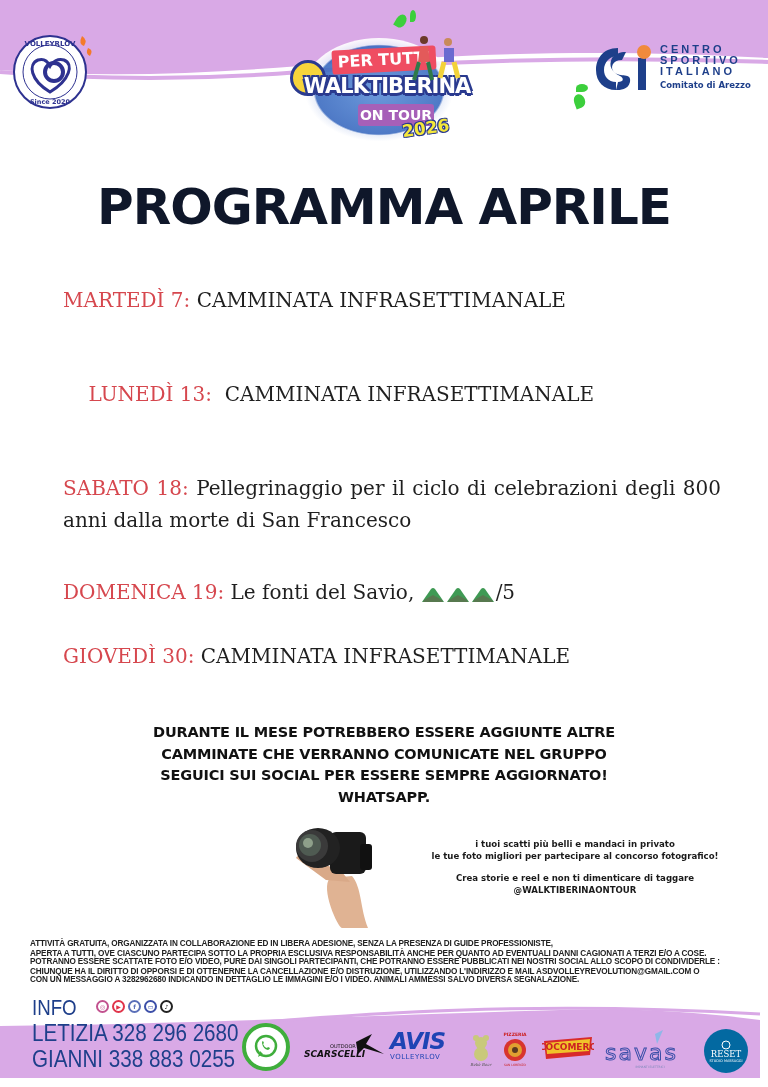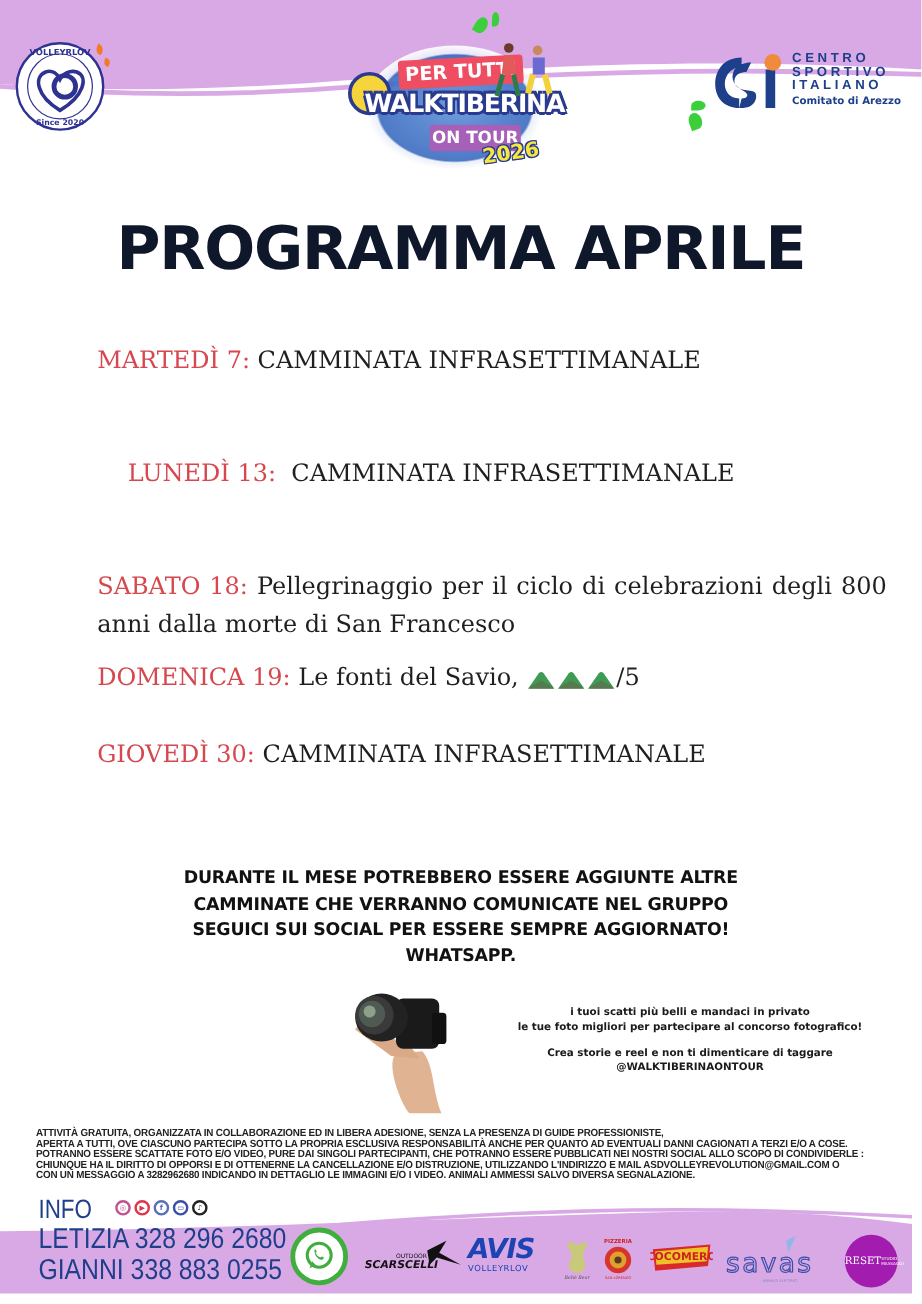--- a/index.html
+++ b/index.html
@@ -42,23 +42,23 @@
     .csi-sub { position: absolute; left: 66px; top: 40px; font-family: "DejaVu Sans", sans-serif;
       font-weight: bold; font-size: 8.5px; color: #1e3f8a; white-space: nowrap; }
 
     .splash { position: absolute; border-radius: 50% 50% 50% 0; }
 
     
     .page-title { position: absolute; left: 0; top: 178px; width: 768px; text-align: center;
       font-family: "DejaVu Sans", sans-serif; font-weight: bold; font-size: 50px; letter-spacing: -1px; color: #0f172a; }
 
     
-    .events { position: absolute; left: 81px; top: 284px; width: 658px; }
+    .events { position: absolute; left: 63px; top: 284px; width: 658px; }
     .event { font-size: 20px; line-height: 32px; margin-bottom: 30px; text-align: justify; color: #1f1f1f; }
-    .event.ev-wrap { margin-bottom: 12px; }
+    .event.ev-wrap { margin-bottom: 40px; }
     .ev-day { color: #d6474e; }
     .diff { display: inline-block; vertical-align: middle; }
     .mound { display: inline-block; width: 24px; height: 16px; margin-right: 1px; vertical-align: -2px; }
 
     
     .notice { position: absolute; left: 90px; top: 722px; width: 588px; text-align: center;
       font-family: "DejaVu Sans", sans-serif; font-weight: bold; font-size: 14.5px; line-height: 21.5px; color: #111; letter-spacing: -0.2px; }
 
     
     .camera { position: absolute; left: 290px; top: 818px; width: 100px; height: 110px; }
@@ -87,22 +87,22 @@
 
     .sponsor { position: absolute; font-family: "DejaVu Sans", sans-serif; }
     .sp-scar { left: 304px; top: 1032px; width: 80px; height: 30px; }
     .sp-avis { left: 390px; top: 1030px; width: 70px; height: 36px; }
     .sp-avis .a1 { font-weight: bold; font-size: 23px; color: #1e44b4; line-height: 23px; letter-spacing: -1px; font-style: italic; }
     .sp-avis .a2 { font-size: 7px; color: #1e44b4; letter-spacing: 0.5px; }
     .sp-bear { left: 470px; top: 1034px; width: 22px; height: 34px; }
     .sp-pizz { left: 500px; top: 1030px; width: 30px; height: 38px; }
     .sp-coco { left: 542px; top: 1035px; width: 52px; height: 26px; }
     .sp-savas { left: 603px; top: 1030px; width: 95px; height: 40px; }
-    .sp-reset { left: 704px; top: 1029px; width: 44px; height: 44px; border-radius: 50%; background: #a21caf; color: #fff;
-      display: flex; flex-direction: row; align-items: center; }
+    .sp-reset { left: 704px; top: 1029px; width: 44px; height: 44px; border-radius: 50%; background: #0369a1; color: #fff;
+      display: flex; flex-direction: column; align-items: center; justify-content: center; }
     .sp-reset .r1 { font-family: "DejaVu Serif", serif; font-size: 8.5px; line-height: 9px; }
     .sp-reset .r2 { font-size: 3.5px; line-height: 4px; }
   </style>
 </head>
 <body>
 
 <div class="hdr-band">
   <svg width="768" height="150" viewBox="0 0 768 150">
     <path d="M0 0 H768 V58 C600 48 450 54 300 66 C200 74 100 78 0 70 Z" fill="#d9a9e6"></path>
     <path d="M0 72 C100 80 200 80 300 72 C450 60 600 56 768 62" stroke="#d9a9e6" stroke-width="4" fill="none"></path>

